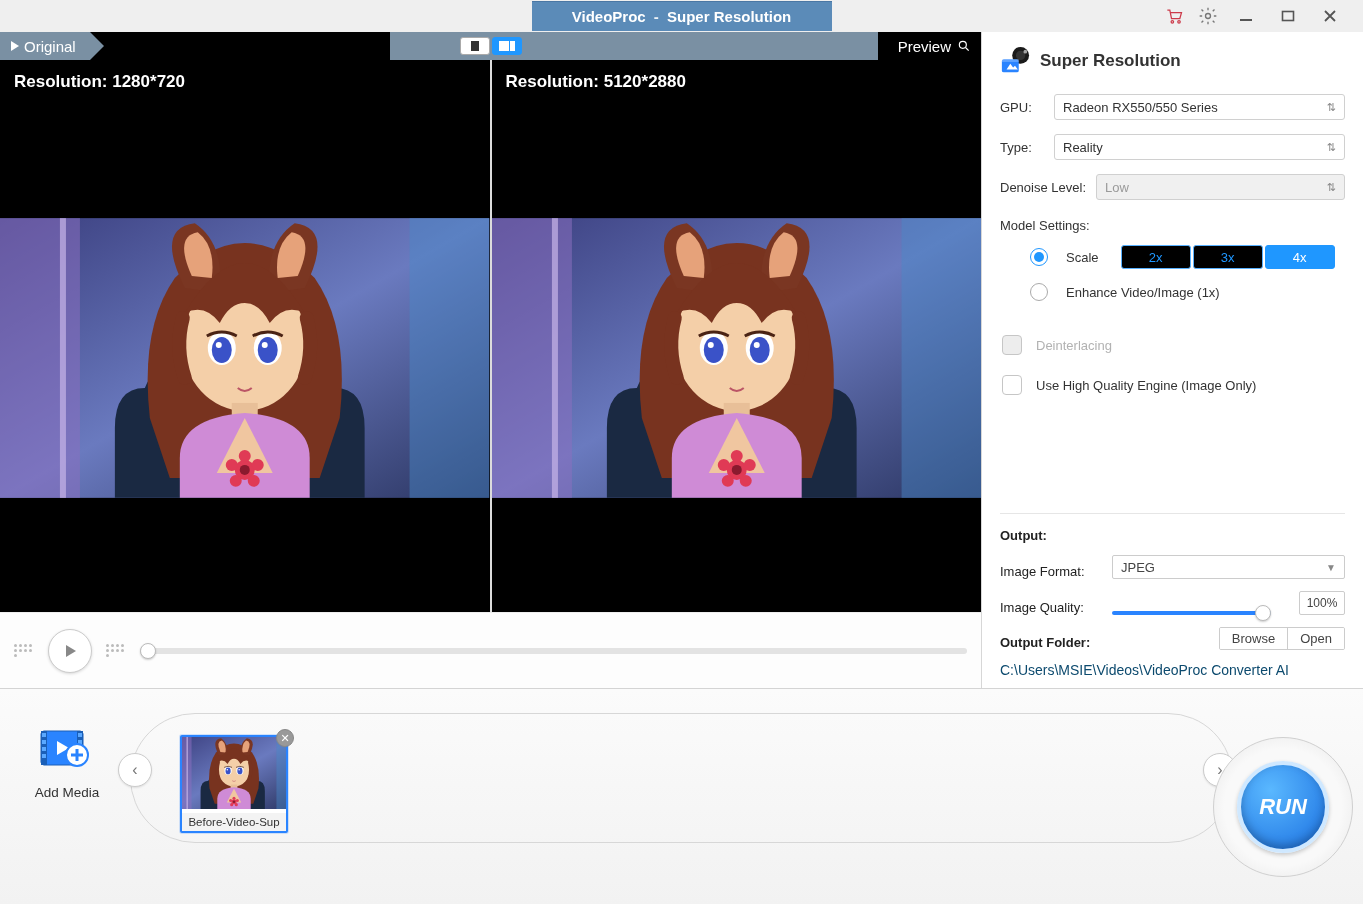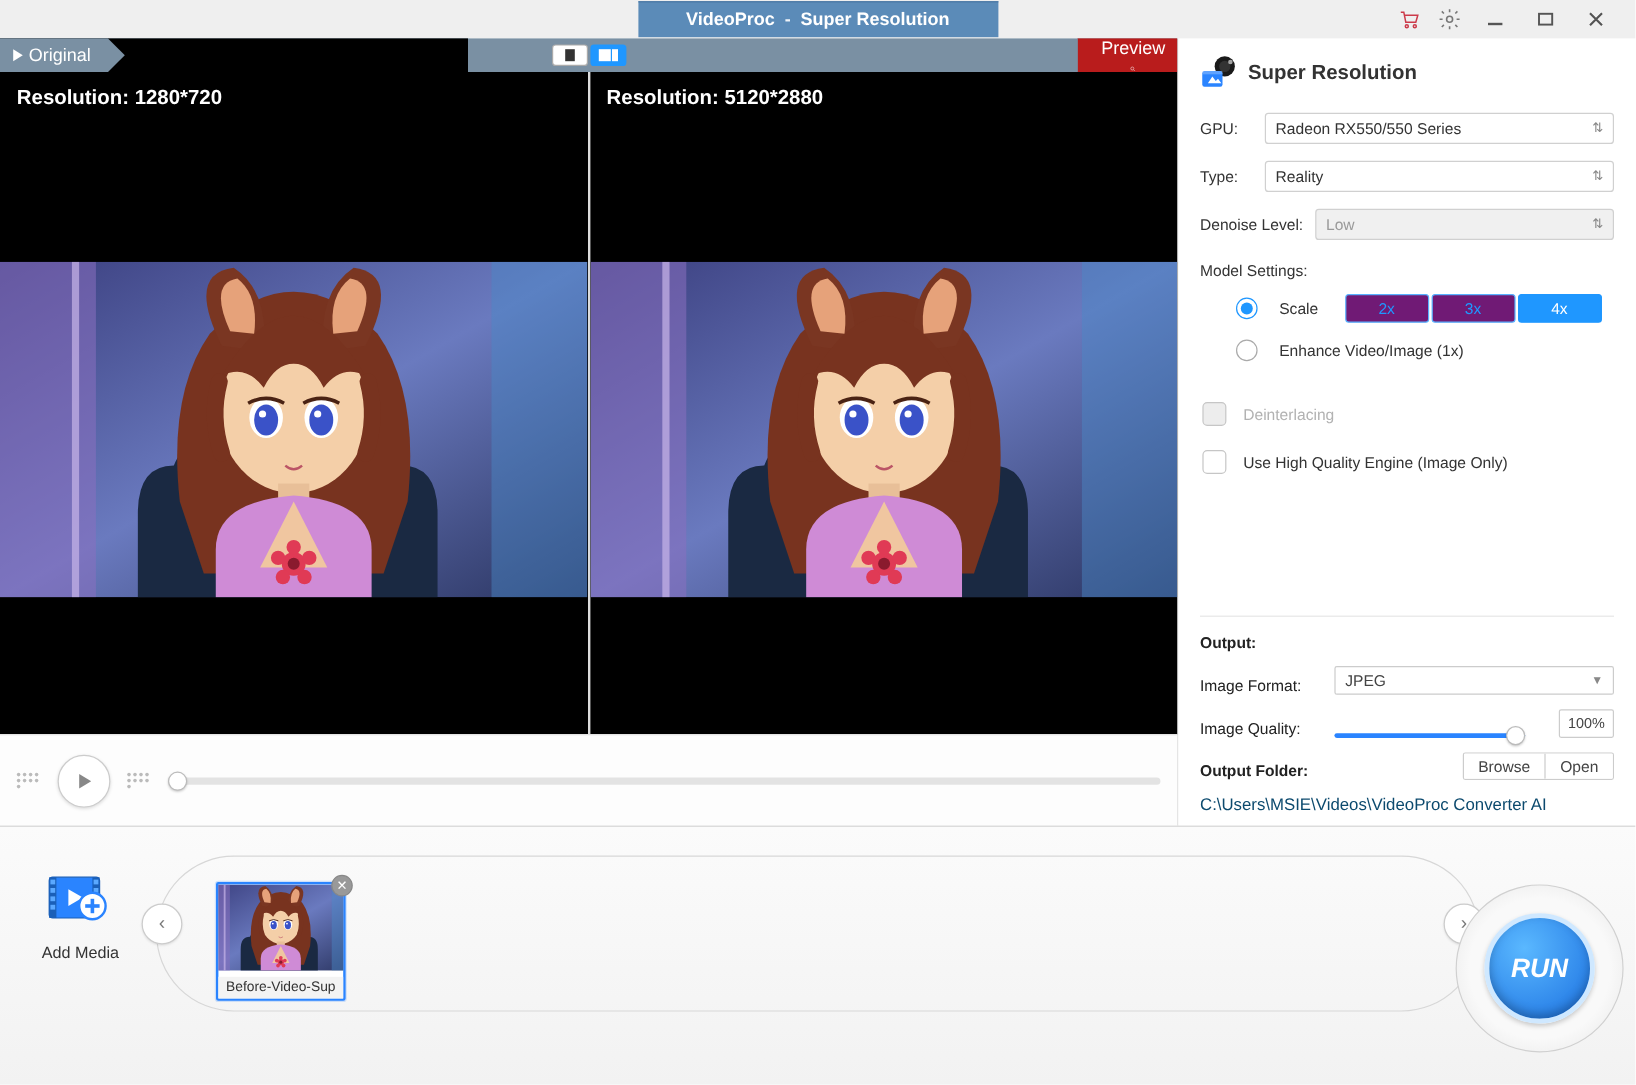--- a/index.html
+++ b/index.html
@@ -17,21 +17,21 @@
 
 .main-row { flex: 0 0 656px; display: flex; }
 
 
 .preview-col { width: 982px; display: flex; flex-direction: column; background: #fff; border-right: 1px solid #d7d7d7;}
 .preview-header { height: 28px; background: #7a90a3; position: relative; display: flex; align-items: center;}
 .ph-original  { position: relative; color: #fff; font-size: 15px; padding: 0 14px 0 10px; height: 100%; display: flex; align-items: center; gap:4px;}
 .ph-original::after { content:""; position:absolute; right:-14px; top:0; border-top:14px solid transparent; border-bottom:14px solid transparent; border-left:14px solid #7a90a3;}
 .ph-original-wrap { background:#000000; padding-right:300px; height:100%; display:flex;}
 .ph-original-wrap > .ph-original{ background:#7a90a3;}
-.ph-preview { position: absolute; right: 0; top: 0; height: 100%; background: #b91c1c; color: #fff; font-size: 15px; display: flex; align-items: center; padding: 0 10px 0 20px; gap: 6px; flex-direction: column; }
+.ph-preview { position: absolute; right: 0; top: 0; height: 100%; background: #000000; color: #fff; font-size: 15px; display: flex; align-items: center; padding: 0 10px 0 20px; gap: 6px; }
 .ph-preview::before{content:"";position:absolute;left:-14px;top:0;border-top:14px solid transparent;border-bottom:14px solid transparent;border-right:14px solid #7a90a3;}
 .ph-toggle { position: absolute; left: 50%; transform: translateX(-50%); display: flex; gap: 2px; }
 .ph-tog-btn { width: 30px; height: 18px; border: 1px solid #aaa; border-radius: 3px; background: #fff; display:flex;align-items:center;justify-content:center;}
 .ph-tog-btn.active { background: #1f97ff; border-color: #1f97ff;}
 .ph-tog-btn .box { width: 8px; height: 10px; background: #333;}
 .ph-tog-btn.active .box { background: #fff;}
 .ph-tog-btn.side { gap:1px;}
 .ph-tog-btn.side .box:first-child{ width:10px;}
 .ph-tog-btn.side .box:last-child{ width:5px;}
 
@@ -64,21 +64,21 @@
 .select .chev { font-size:11px; color:#888; line-height:1;}
 
 .section-label { font-size:13px; color:#333; margin: 4px 0 12px 0;}
 
 .opt-row { display:flex; align-items:center; margin-bottom:14px; padding-left:30px;}
 .radio { width:18px;height:18px;border-radius:50%;border:1px solid #aaa; display:inline-flex;align-items:center;justify-content:center; margin-right:18px;}
 .radio.checked { border-color:#1f97ff;}
 .radio.checked::after{content:"";width:10px;height:10px;border-radius:50%;background:#1f97ff;}
 .opt-label { color:#333;}
 .scale-btns { display:flex; gap:2px; margin-left:22px;}
-.scale-btn { width:70px;height:24px;border:1px solid #58b1ff;color:#1f97ff;background:#701a75;border-radius:3px;font-size:13px;display:flex;align-items:center;justify-content:center;}
+.scale-btn { width:70px;height:24px;border:1px solid #58b1ff;color:#1f97ff;background:#000000;border-radius:3px;font-size:13px;display:flex;align-items:center;justify-content:center;}
 .scale-btn.active { background:#1f97ff;color:#fff;border-color:#1f97ff;}
 
 .chk-row { display:flex; align-items:center; margin-top:20px; padding-left:2px; gap:14px;}
 .chk { width:20px;height:20px;border:1px solid #c6c6c6;border-radius:4px;background:#fff;}
 .chk.disabled { background:#ededed;}
 .chk-label { color:#333;}
 .chk-label.disabled { color:#b2b2b2;}
 
 .side-spacer { flex:1;}
 

